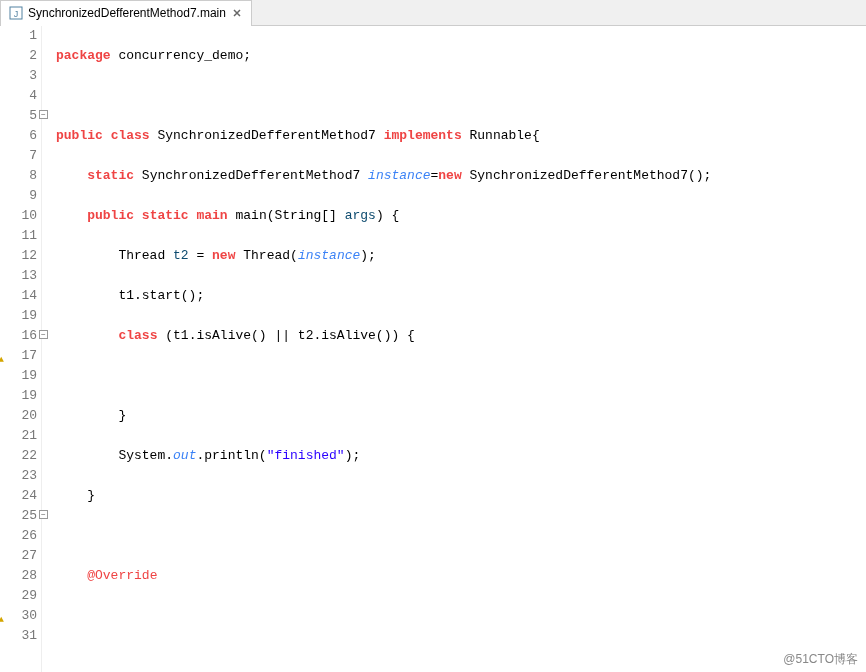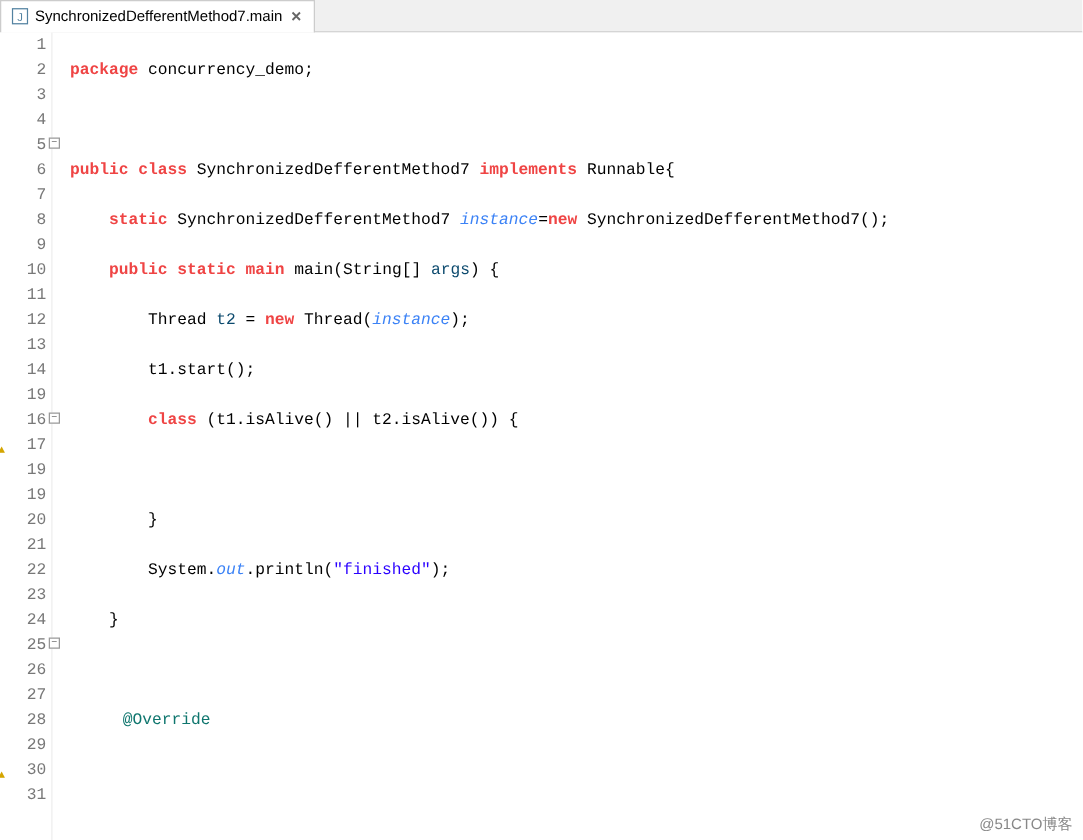--- a/index.html
+++ b/index.html
@@ -101,21 +101,21 @@
       line-height: 20px;
       font-size: 13px;
       white-space: pre;
       overflow: hidden;
     }
     .code-line {
       height: 20px;
     }
     .kw { color: #ef4444; font-weight: bold; }
     .str { color: #2a00ff; }
-    .ann { color: #0f766e; margin-left: 11px; }
+    .ann { color: #ef4444; }
     .static-field { color: #3b82f6; font-style: italic; }
     .param { color: #0c4a6e; }
     .watermark {
       position: absolute;
       bottom: 4px;
       right: 8px;
       font-size: 12px;
       color: #888;
       font-family: 'Segoe UI', sans-serif;
     }

